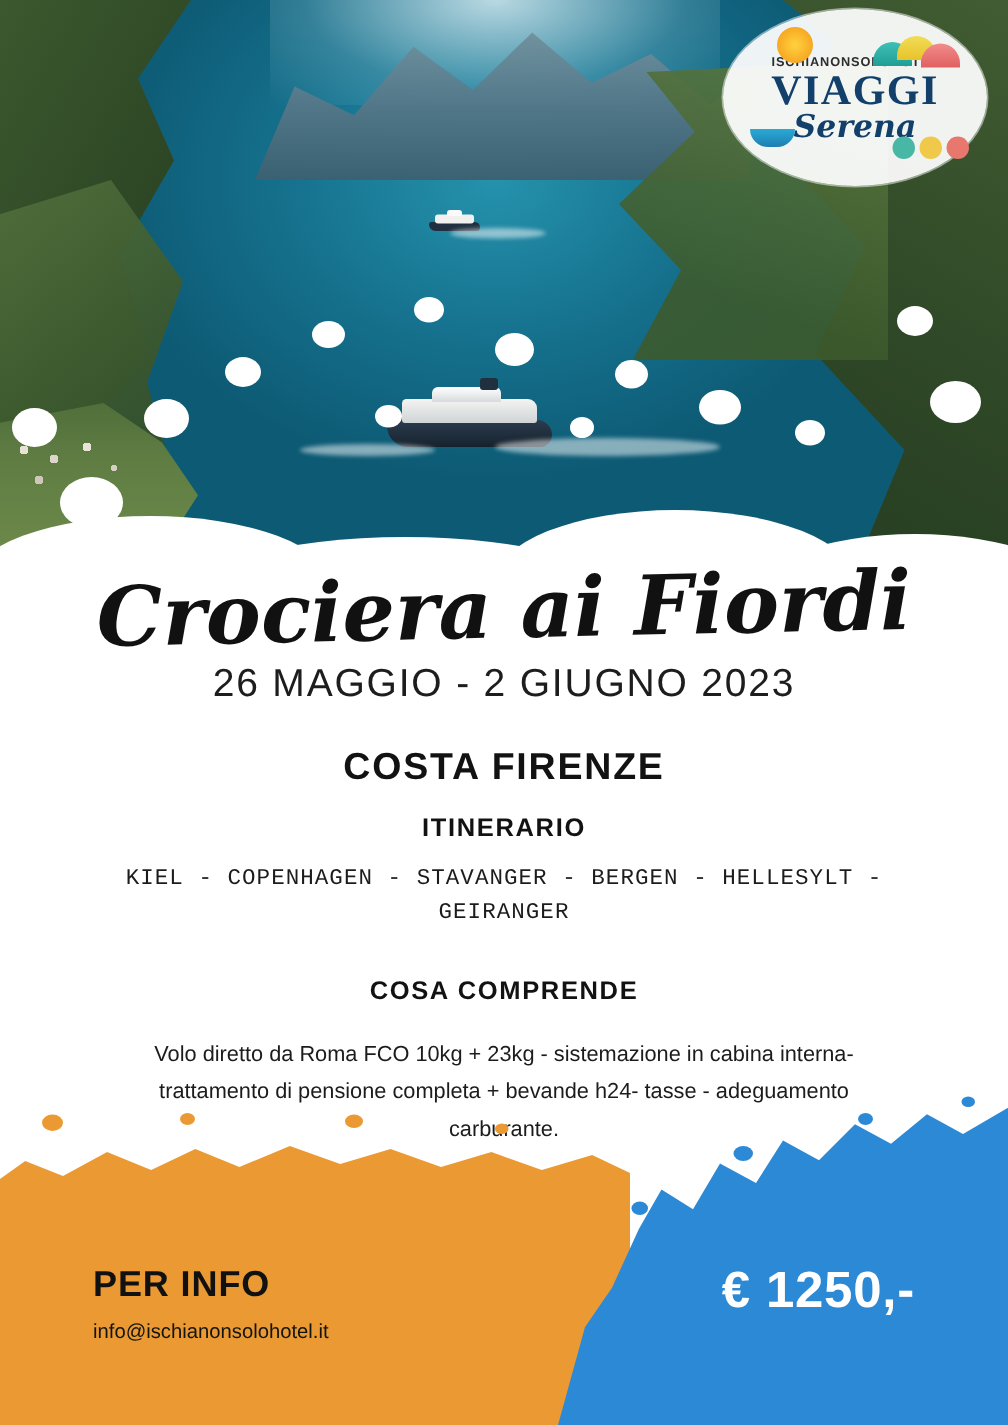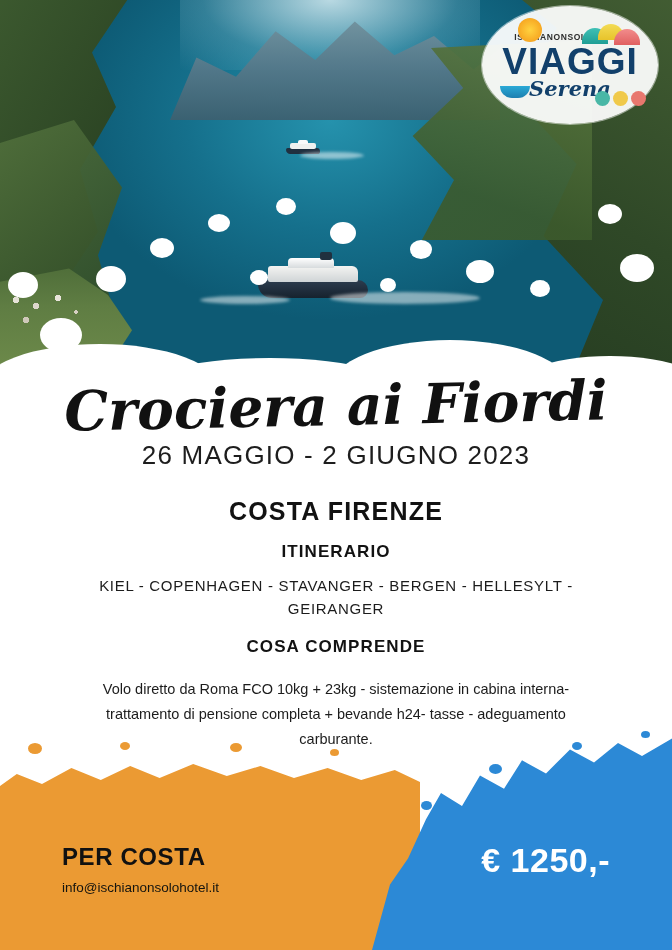--- a/index.html
+++ b/index.html
@@ -194,23 +194,23 @@
     color: #2d2d2d;
     font-weight: 700;
     margin-bottom: 1px;
   }
   .logo-main {
     display: flex;
     align-items: center;
     gap: 4px;
   }
   .logo-word {
-    font-family: Liberation Sans, sans-serif;
-    font-weight: 700;
-    font-size: 37px;
+    font-family: Liberation Serif, serif;
+    font-weight: 700;
+    font-size: 28px;
     color: #12406b;
     letter-spacing: 1px;
     line-height: 1;
   }
   .logo-serena {
     font-family: "DejaVu Serif", serif;
     font-style: italic;
     font-weight: 700;
     font-size: 21px;
     color: #12406b;
@@ -290,23 +290,24 @@
     font-size: 17px;
     font-weight: 700;
     letter-spacing: 1.1px;
     margin-bottom: 12px;
     color: #121212;
   }
   .itinerary {
     font-size: 15px;
     letter-spacing: .7px;
     line-height: 1.55;
-    margin-bottom: 16px;
+    margin-bottom: 30px;
     color: #1c1c1c;
     padding: 0 70px;
+    font-family: Liberation Mono, monospace;
   }
   .includes {
     font-size: 14.5px;
     line-height: 1.75;
     color: #1c1c1c;
     padding: 0 88px;
   }
   .section-head.includes-head { margin-bottom: 20px; }
 
   
@@ -461,19 +462,19 @@
   <div class="orange-speck" style="left:230px;bottom:198px;width:12px;height:9px;"></div>
   <div class="orange-speck" style="left:330px;bottom:194px;width:9px;height:7px;"></div>
 
   <div class="band-blue"></div>
   <div class="blue-speck" style="right:240px;bottom:140px;width:11px;height:9px;"></div>
   <div class="blue-speck" style="right:170px;bottom:176px;width:13px;height:10px;"></div>
   <div class="blue-speck" style="right:90px;bottom:200px;width:10px;height:8px;"></div>
   <div class="blue-speck" style="right:22px;bottom:212px;width:9px;height:7px;"></div>
 
   <div class="info-block">
-    <div class="info-title">PER COSTA</div>
+    <div class="info-title">PER INFO</div>
     <div class="info-line">info@ischianonsolohotel.it</div>
   </div>
 
   <div class="price">€ 1250,-</div>
 
 </div>
 
 </body></html>

